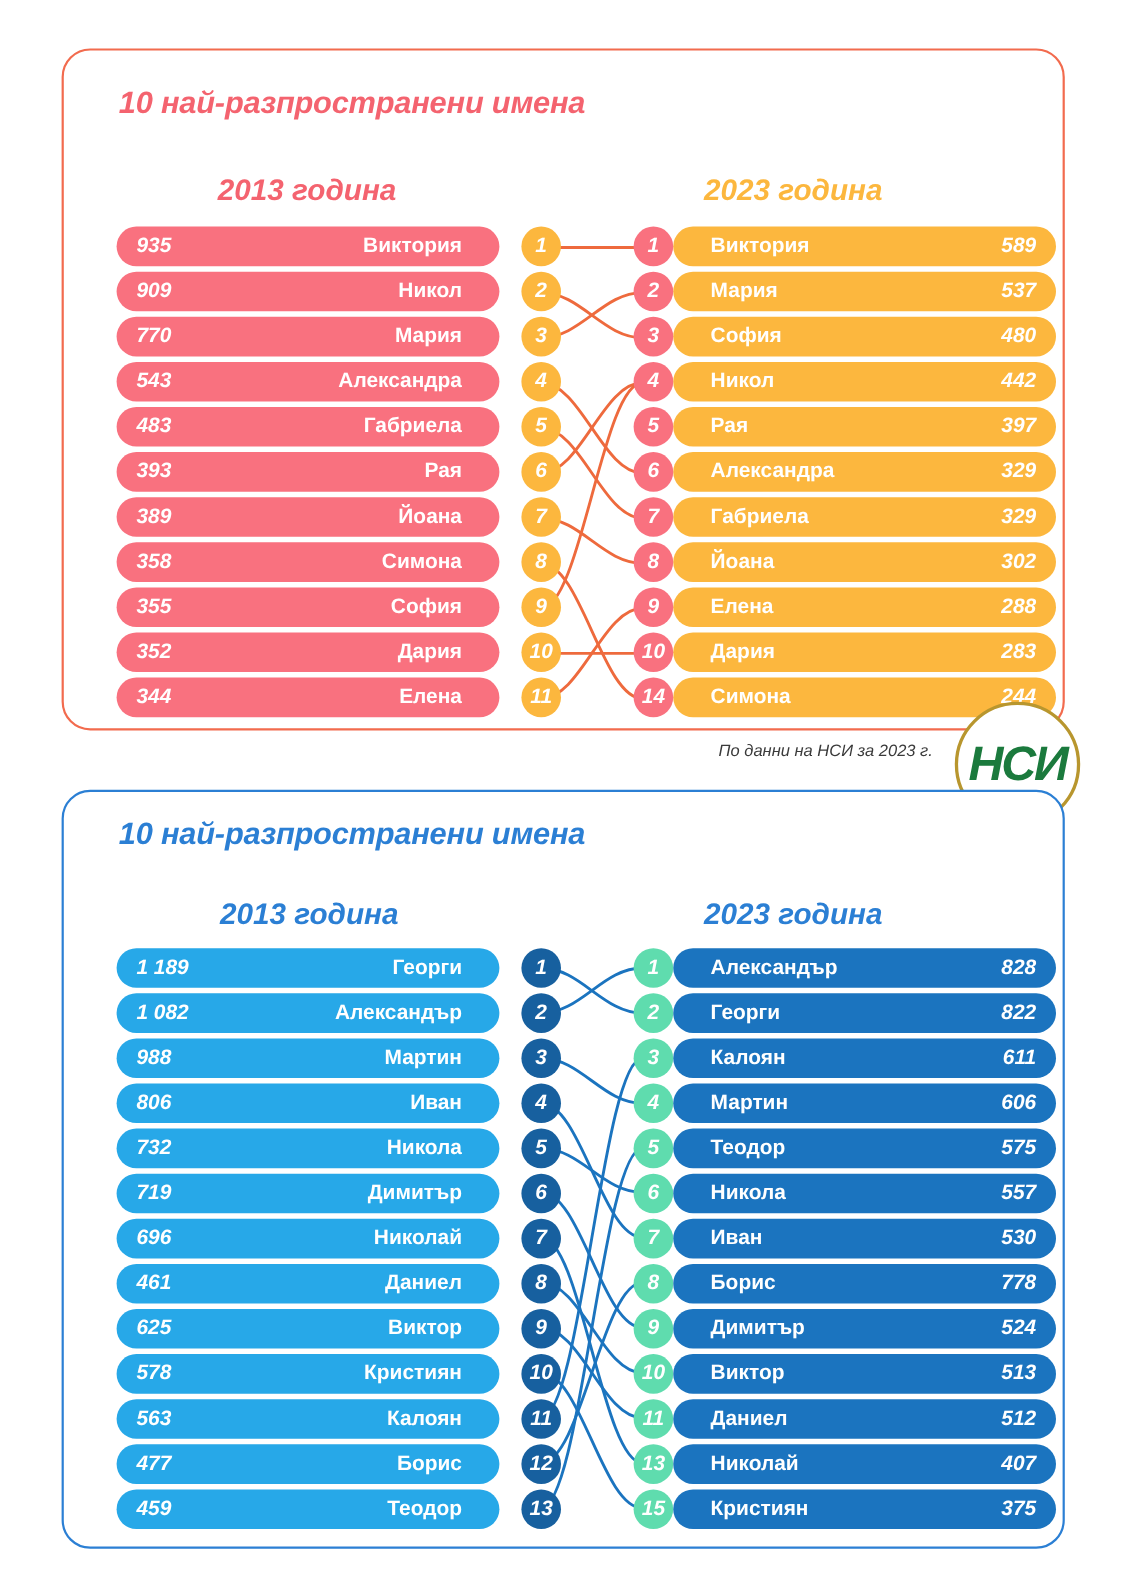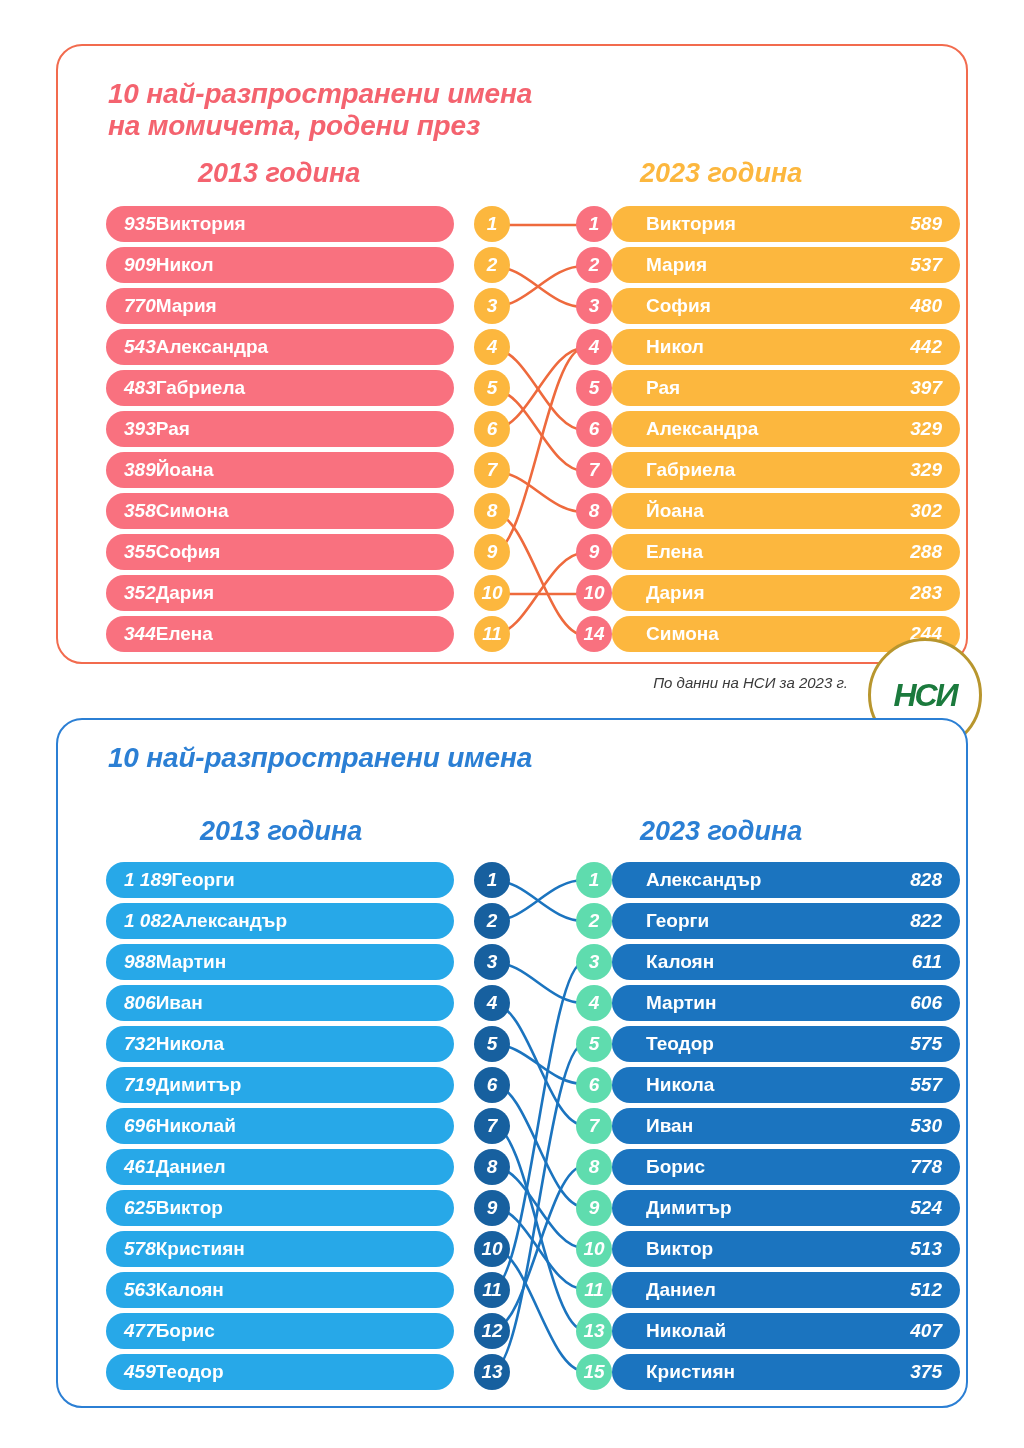--- a/index.html
+++ b/index.html
@@ -31,21 +31,21 @@
   }
   .rows{position:absolute;}
   .row{
     position:relative;height:36px;margin-bottom:5px;
   }
   .bar{
     position:absolute;top:0;height:36px;border-radius:18px;box-sizing:border-box;
     display:flex;align-items:center;
   }
   .bar-left{
-    left:0;width:348px;padding:0 34px 0 18px;
+    left:0;width:348px;justify-content:space-between;padding:0 34px 0 18px;
   }
   .bar-right{
     left:0;width:348px;justify-content:space-between;padding:0 18px 0 34px;
   }
   .val{
     font-weight:bold;font-style:italic;font-size:19px;color:#fff;
   }
   .nm{
     font-weight:bold;font-size:19px;color:#fff;
   }
@@ -73,30 +73,29 @@
   .source{
     position:absolute;right:176px;top:674px;font-style:italic;font-weight:normal;
     font-size:15px;color:#3a3a3a;
   }
   .logo{
     position:absolute;left:868px;top:638px;width:114px;height:114px;border-radius:50%;
     background:#fff;border:3px solid #b8962e;box-sizing:border-box;
     display:flex;align-items:center;justify-content:center;
   }
   .logo-inner{
-    font-weight:bold;font-size:32px;font-style:italic;letter-spacing:-2px;
+    font-weight:bold;font-size:44px;font-style:italic;letter-spacing:-2px;
   }
 </style>
 </head>
 <body>
 
 <div class="panel" id="girls-panel">
   <div class="title" id="girls-title">
     <div>10 най-разпространени имена</div>
-    <div>на момичета, родени през</div>
   </div>
 
   <div class="yearlabel" style="left:140px;top:112px;color:#f4636f;">2013 година</div>
   <div class="yearlabel" style="left:582px;top:112px;color:#fcb73e;">2023 година</div>
 
   <svg class="links" width="912" height="620">
     <g fill="none" stroke="#ee6a3d" stroke-width="2.6">
       <path d="M434,179 C470,179 490,179 526,179"></path>
       <path d="M434,220 C470,220 490,261 526,261"></path>
       <path d="M434,261 C470,261 490,220 526,220"></path>

